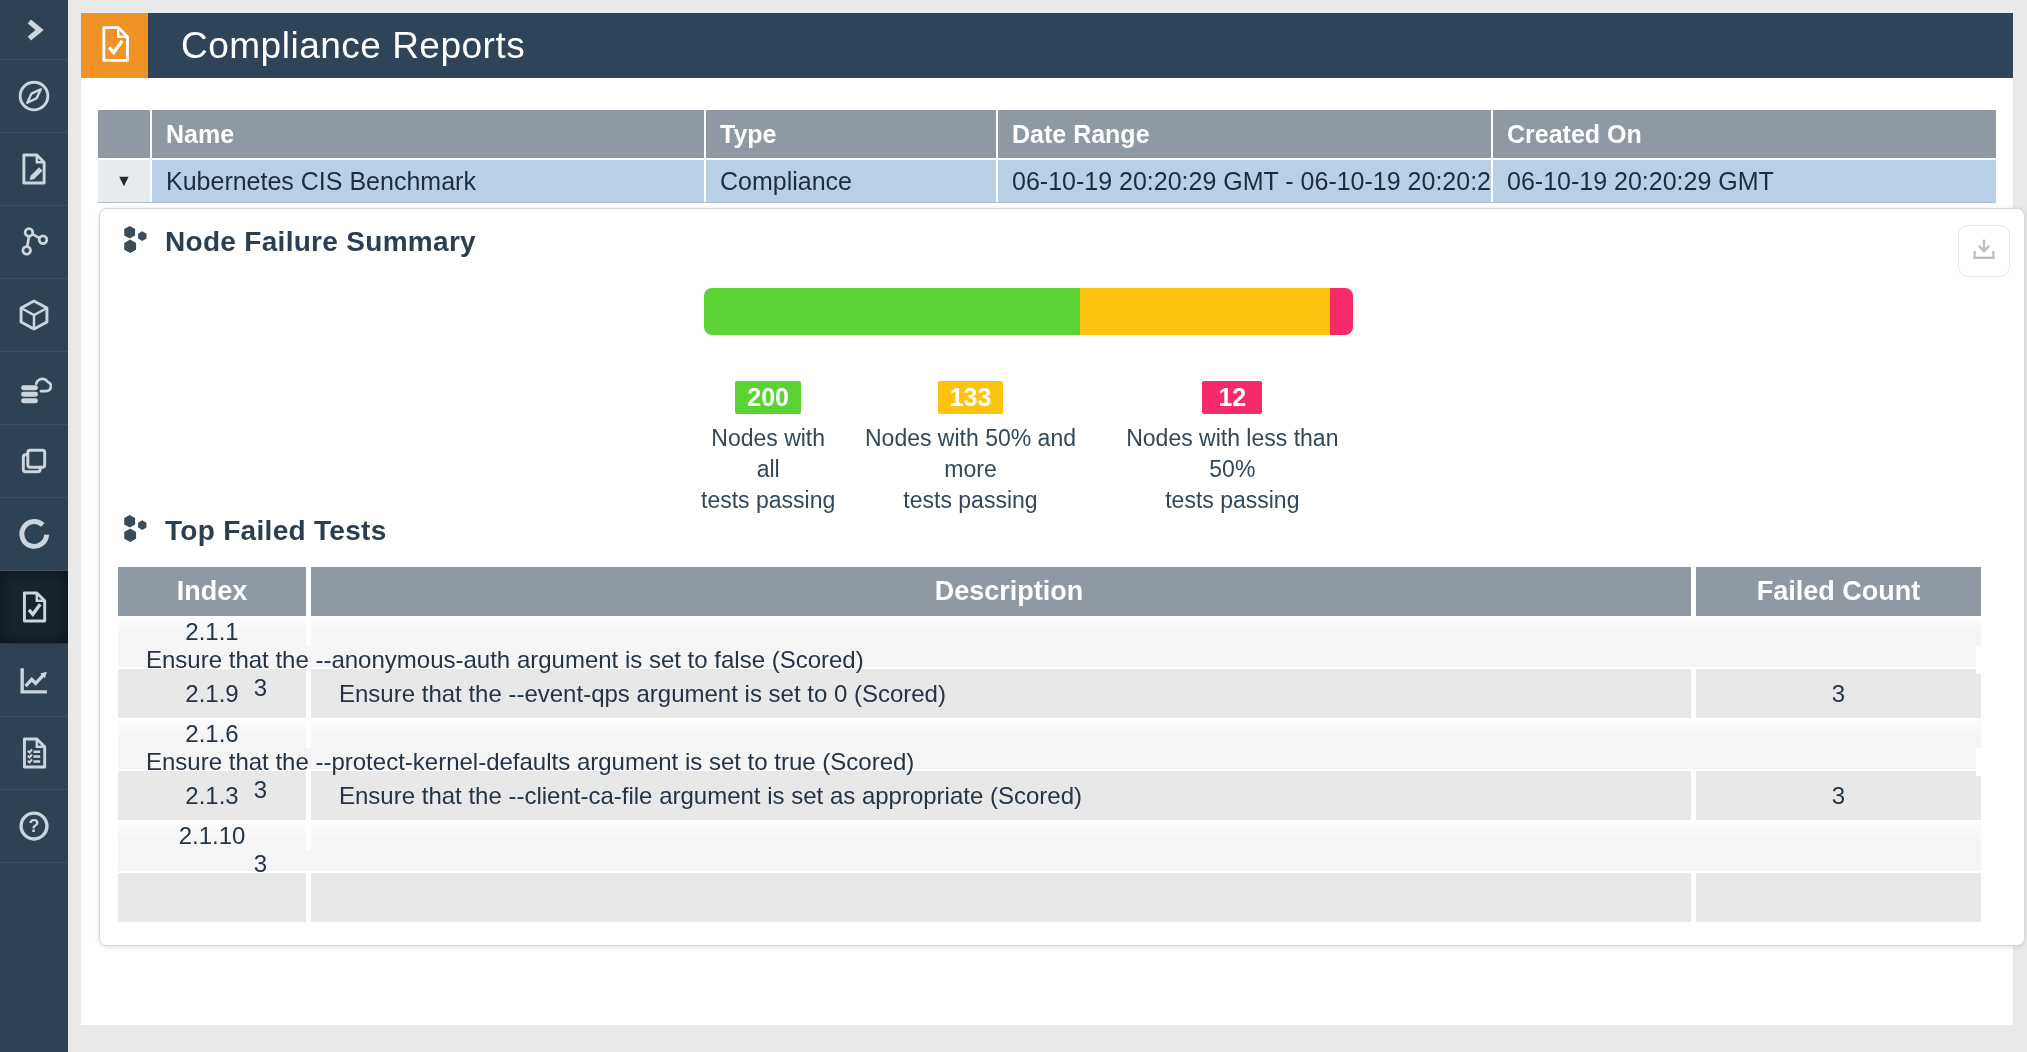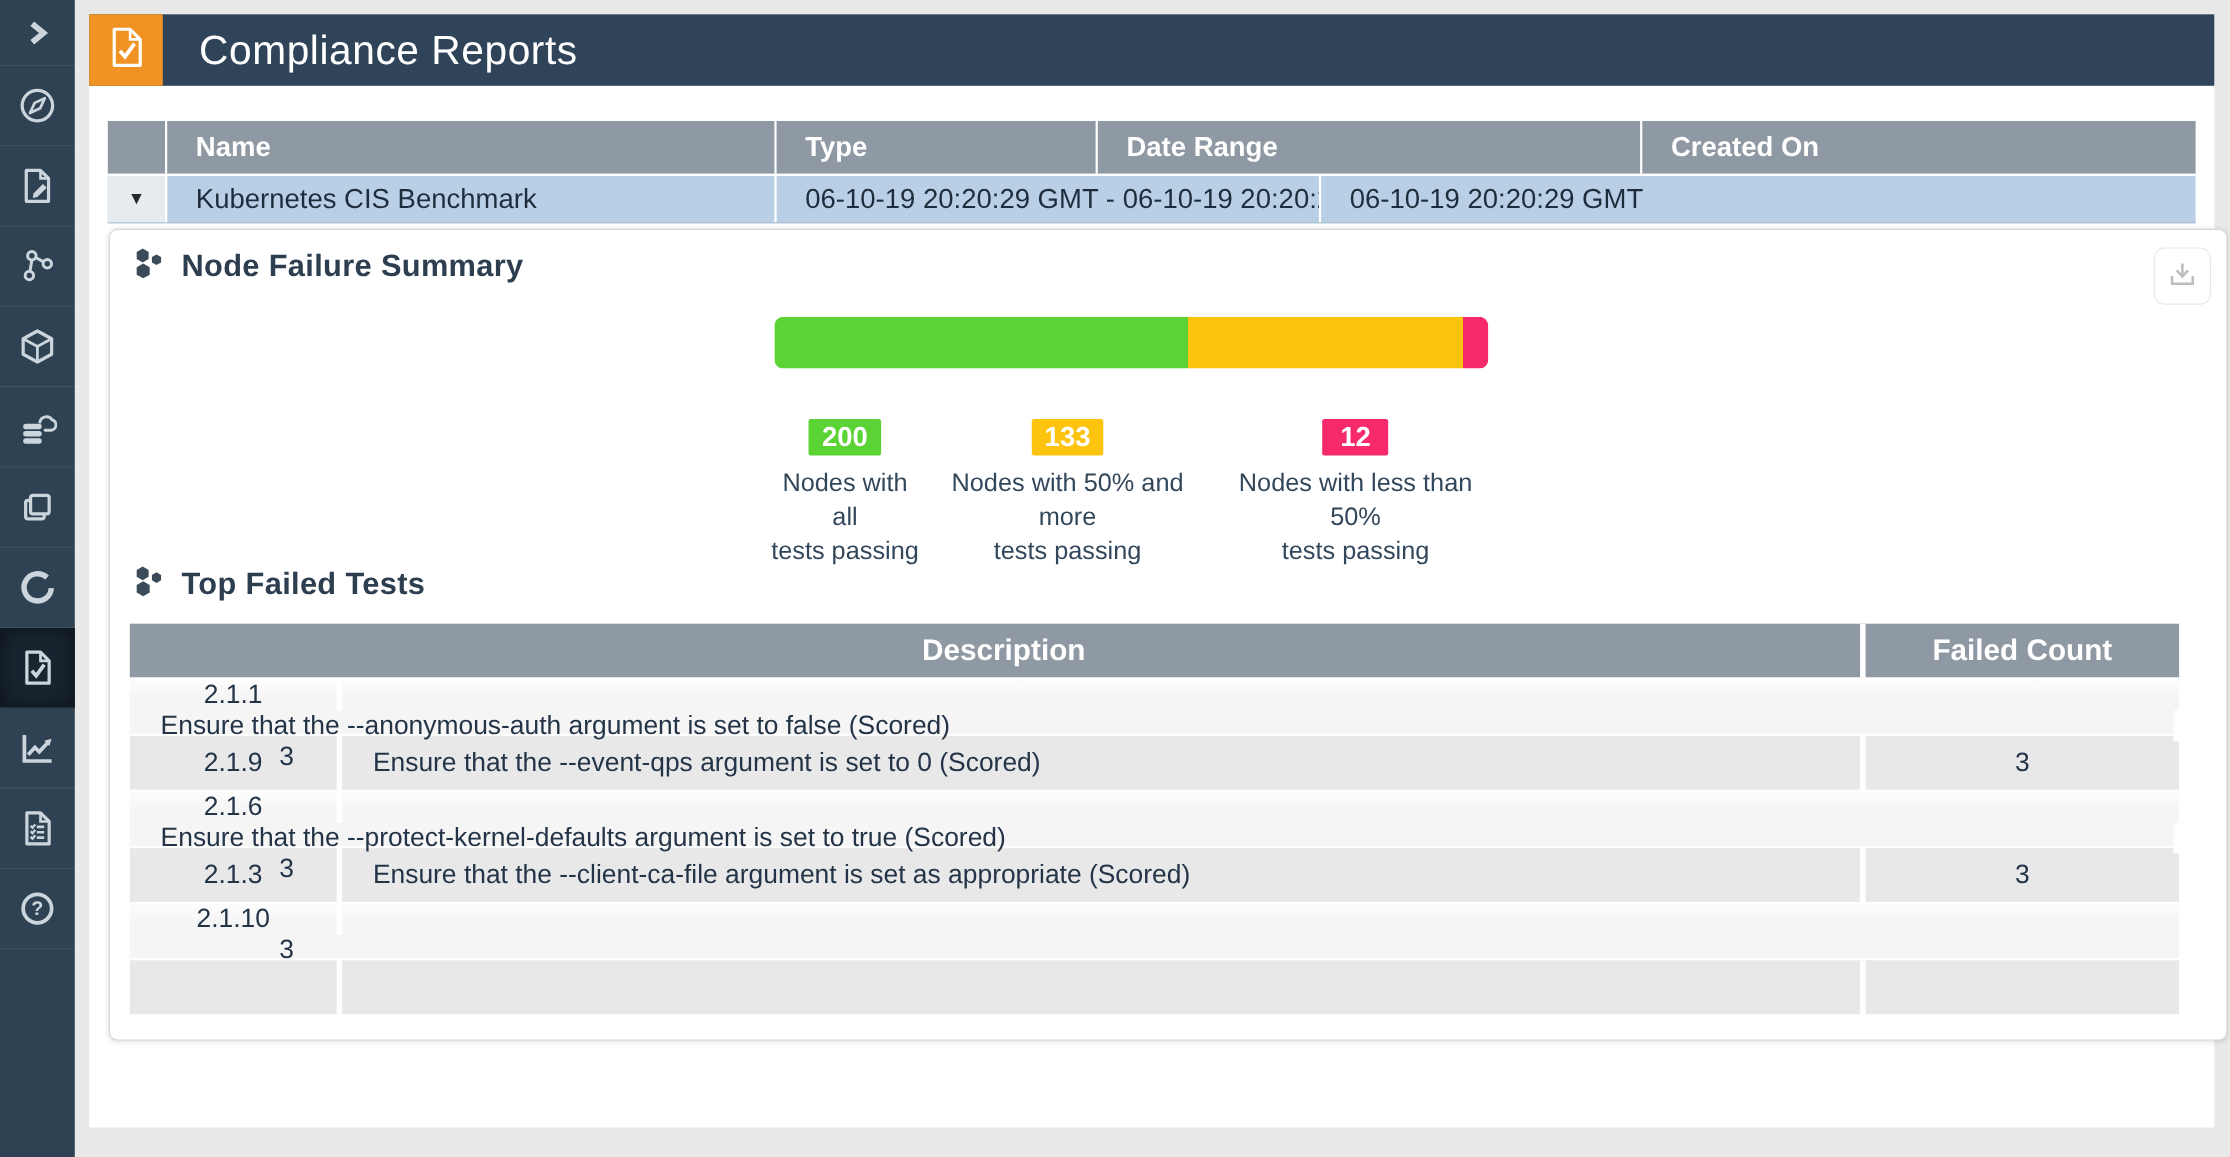--- a/index.html
+++ b/index.html
@@ -29,21 +29,21 @@
     position:absolute; left:81px; top:13px; width:1932px; height:1012px;
     background:#ffffff;
   }
   .header-bar { height:65px; background:#2f4458; display:flex; align-items:stretch; }
   .header-icon-box { width:67px; background:#f09224; display:flex; align-items:center; justify-content:center; }
   .header-title { color:#ffffff; font-size:37px; font-weight:400; letter-spacing:0.5px; align-self:center; padding-left:33px; }
   
   .report-table { position:absolute; left:17px; top:97px; width:1898px; }
   .rt-head { display:flex; height:48px; background:#8f99a4; color:#ffffff; font-weight:bold; font-size:25px; }
   .rt-row  { display:flex; height:45px; background:#b9cfe6; font-size:25px; border-top:2px solid #ffffff; border-bottom:1px solid #aebfd0; }
-  .rt-cell { display:flex; align-items:center; padding-left:26px; border-right:2px solid #ffffff; overflow:hidden; white-space:nowrap; }
+  .rt-cell { display:flex; align-items:center; padding-left:14px; border-right:2px solid #ffffff; overflow:hidden; white-space:nowrap; }
   .rt-cell:last-child { border-right:none; }
   .c-exp  { width:54px;  justify-content:center; padding-left:0; }
   .c-name { width:554px; }
   .c-type { width:292px; }
   .c-date { width:495px; }
   .c-created { width:503px; }
   .rt-row .c-exp { background:#e7ebee; }
   .expander { font-size:16px; color:#222a31; cursor:pointer; }
   
   .detail-card {
@@ -223,20 +223,21 @@
       <div class="rt-cell c-name">Name</div>
       <div class="rt-cell c-type">Type</div>
       <div class="rt-cell c-date">Date Range</div>
       <div class="rt-cell c-created">Created On</div>
     </div>
     <div class="rt-row">
       <div class="rt-cell c-exp">
         <span class="expander">▼</span>
       </div>
       <div class="rt-cell c-name">Kubernetes CIS Benchmark</div>
+      <div class="rt-cell c-type">Compliance</div>
       <div class="rt-cell c-date">06-10-19 20:20:29 GMT - 06-10-19 20:20:29 GMT</div>
       <div class="rt-cell c-created">06-10-19 20:20:29 GMT</div>
     </div>
   </div>
 
   <div class="detail-card">
 
     <div class="section-heading heading-1">
       <span>
         <svg width="31" height="33" viewBox="0 0 32 33">
@@ -294,20 +295,21 @@
             <path d="M10 2.5 L15.6 5.75 V12.25 L10 15.5 L4.4 12.25 V5.75 Z" fill="#3b4b59"></path>
             <path d="M23 8 L27.3 10.5 V15.5 L23 18 L18.7 15.5 V10.5 Z" fill="#3b4b59"></path>
             <path d="M10.5 16.5 L16.6 20 V27 L10.5 30.5 L4.4 27 V20 Z" fill="#3b4b59"></path>
           </svg>
       </span>
       <span class="title">Top Failed Tests</span>
     </div>
 
     <div class="failed-table">
       <div class="ft-head">
+        <div class="ft-cell fc-index">Index</div>
         <div class="ft-cell fc-desc">Description</div>
         <div class="ft-cell fc-count">Failed Count</div>
       </div>
       <div class="ft-row odd">
         <div class="ft-cell fc-index">2.1.1</div>
         <div class="ft-cell fc-desc">Ensure that the --anonymous-auth argument is set to false (Scored)</div>
         <div class="ft-cell fc-count">3</div>
       </div>
       <div class="ft-row even">
         <div class="ft-cell fc-index">2.1.9</div>

